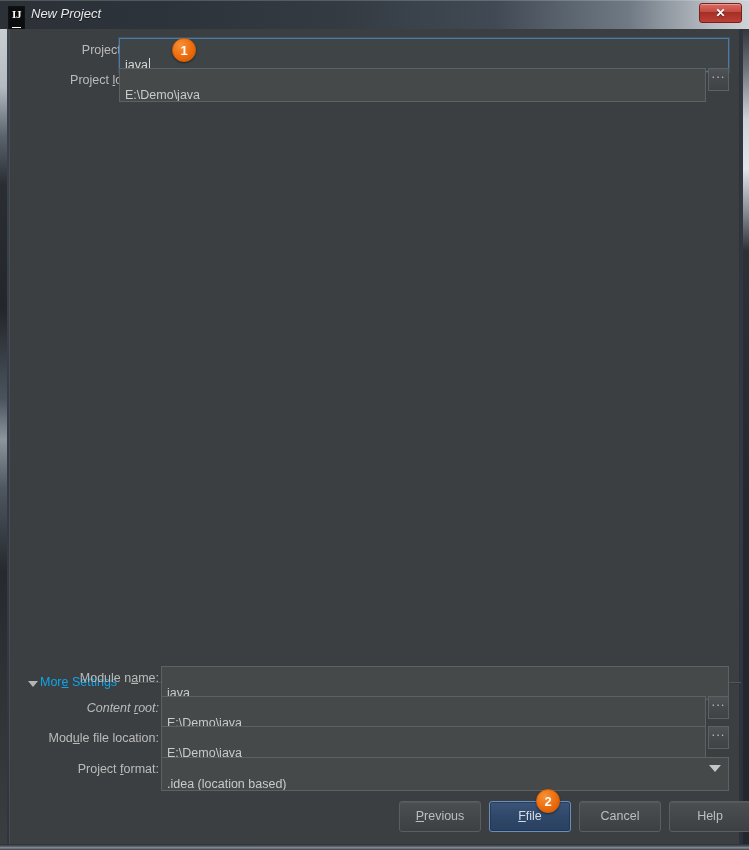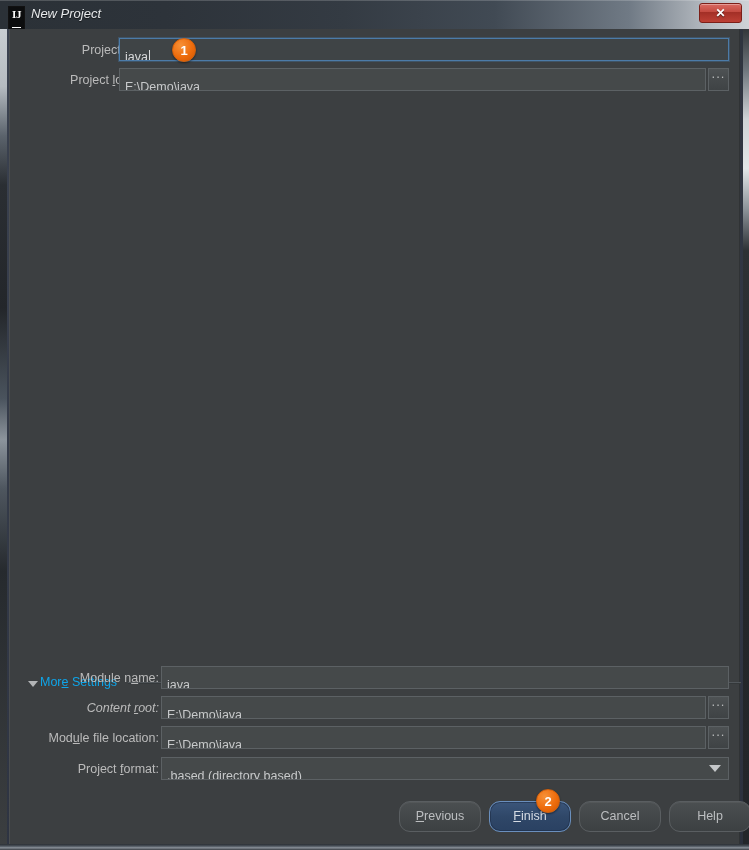--- a/index.html
+++ b/index.html
@@ -152,21 +152,21 @@
   }
 
   .field {
     position: absolute;
     box-sizing: border-box;
     background: #45494a;
     border: 1px solid #5c6164;
     color: #c8cacb;
     font-size: 12.5px;
     font-family: "Liberation Sans", sans-serif;
-    padding: 8px 5px;
+    padding: 16px 5px;
     line-height: 21px;
     height: 23px;
     overflow: hidden;
     white-space: nowrap;
   }
   .field.focused {
     background: #3f4446;
     border: 1px solid #4c7ba8;
     box-shadow: 0 0 0 1px rgba(70,120,170,0.35);
     color: #d8dadb;
@@ -238,21 +238,21 @@
     content: "";
     position: absolute; left: 0; top: 1px; right: 0; height: 1px;
     background: #34383a;
   }
 
   
   .btn {
     position: absolute;
     box-sizing: border-box;
     height: 31px;
-    border-radius: 11px;
+    border-radius: 3px;
     background: linear-gradient(to bottom, #4b4f51 0%, #434749 52%, #3c4042 100%);
     border: 1px solid #5a5e61;
     color: #bcbec0;
     font-size: 12.5px;
     text-align: center;
     line-height: 29px;
     cursor: pointer;
     box-shadow: inset 0 1px 0 rgba(255,255,255,0.05);
   }
   .btn.default {
@@ -327,26 +327,26 @@
       <span>...</span>
     </div>
 
     <div class="label right" style="left:0px; top:702px; width:149px;"><span>Mod</span><span class="mn">u</span><span>le file location:</span></div>
     <div class="field" style="left:151px; top:697px; width:545px;"><span>E:\Demo\java</span></div>
     <div class="browse-btn" style="left:698px; top:697px;">
       <span>...</span>
     </div>
 
     <div class="label right" style="left:0px; top:733px; width:149px;"><span>Project </span><span class="mn">f</span><span>ormat:</span></div>
-    <div class="field" style="left:151px; top:728px; width:568px;"><span>.based (directory based)</span></div>
+    <div class="field" style="left:151px; top:728px; width:568px;"><span>.idea (location based)</span></div>
     <div class="combo-arrow" style="left:699px; top:736px;"></div>
 
     <div class="btn" style="left:389px; top:772px; width:82px;"><span></span><span class="mn">P</span><span>revious</span></div>
 
-    <div class="btn default" style="left:479px; top:772px; width:82px;"><span></span><span class="mn">F</span><span>inish</span></div>
+    <div class="btn default" style="left:479px; top:772px; width:82px;"><span></span><span class="mn">F</span><span>file</span></div>
 
     <div class="btn" style="left:569px; top:772px; width:82px;"><span>Cancel</span><span class="mn"></span><span></span></div>
 
     <div class="btn" style="left:659px; top:772px; width:82px;"><span>Help</span><span class="mn"></span><span></span></div>
 
   </div>
 
   <div class="badge" style="left:172px; top:38px;">1</div>
   <div class="badge" style="left:536px; top:789px;">2</div>
 

